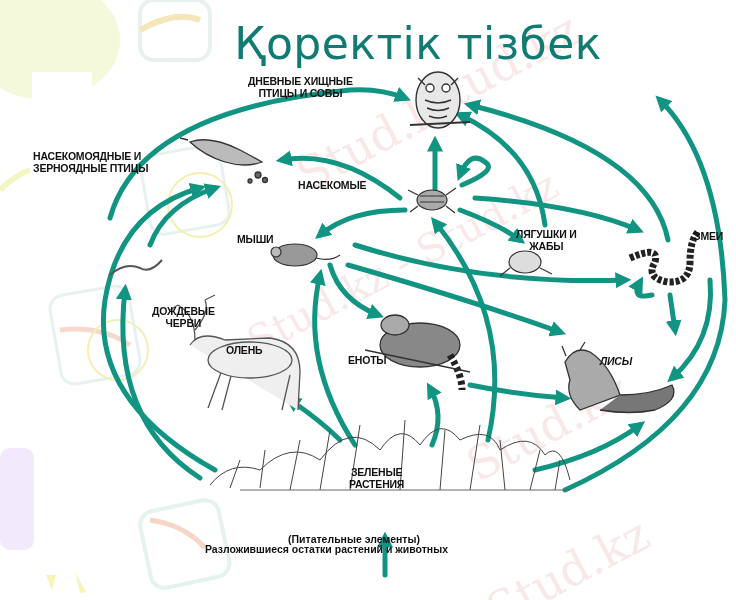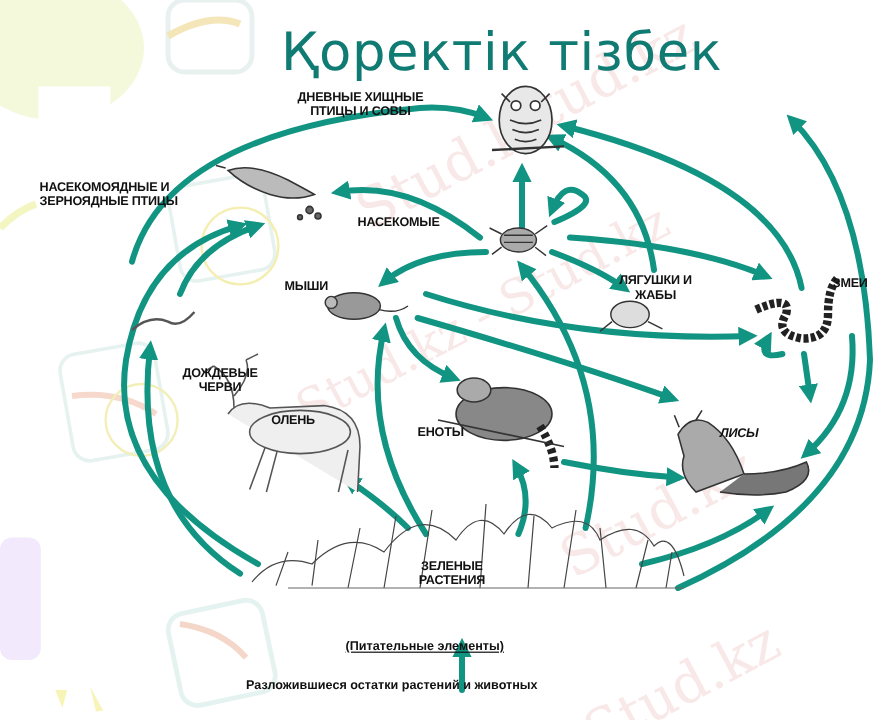--- a/index.html
+++ b/index.html
@@ -191,14 +191,14 @@
   <div>ЧЕРВИ</div>
 </div>
 <div class="lbl" style="left:226px;top:344px;">ОЛЕНЬ</div>
 <div class="lbl" style="left:348px;top:354px;">ЕНОТЫ</div>
 <div class="lbl" style="left:600px;top:355px;font-style:italic;">ЛИСЫ</div>
 <div class="lbl center" style="left:349px;top:466px;">
   <div>ЗЕЛЕНЫЕ</div>
   <div>РАСТЕНИЯ</div>
 </div>
 
-<div class="foot" style="left:288px;top:533px;text-decoration:underline;">(Питательные элементы)</div>
-<div class="foot" style="left:205px;top:565px;">Разложившиеся остатки  растений и  животных</div>
+<div class="foot" style="left:288px;top:533px;">(Питательные элементы)</div>
+<div class="foot" style="left:205px;top:543px;">Разложившиеся остатки  растений и  животных</div>
 
 </body></html>

